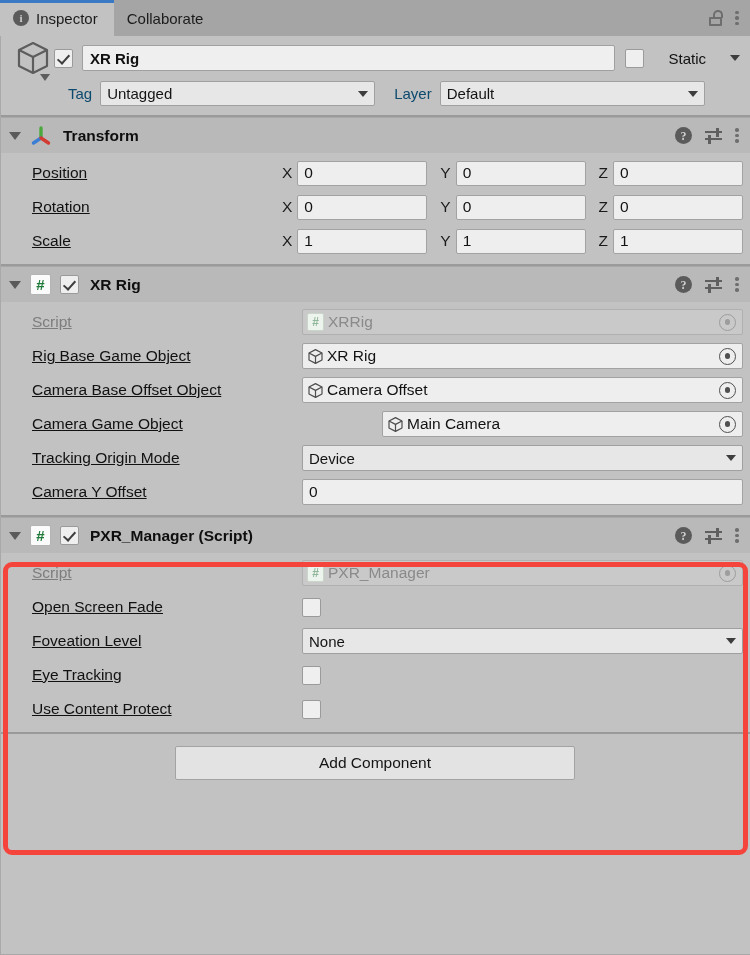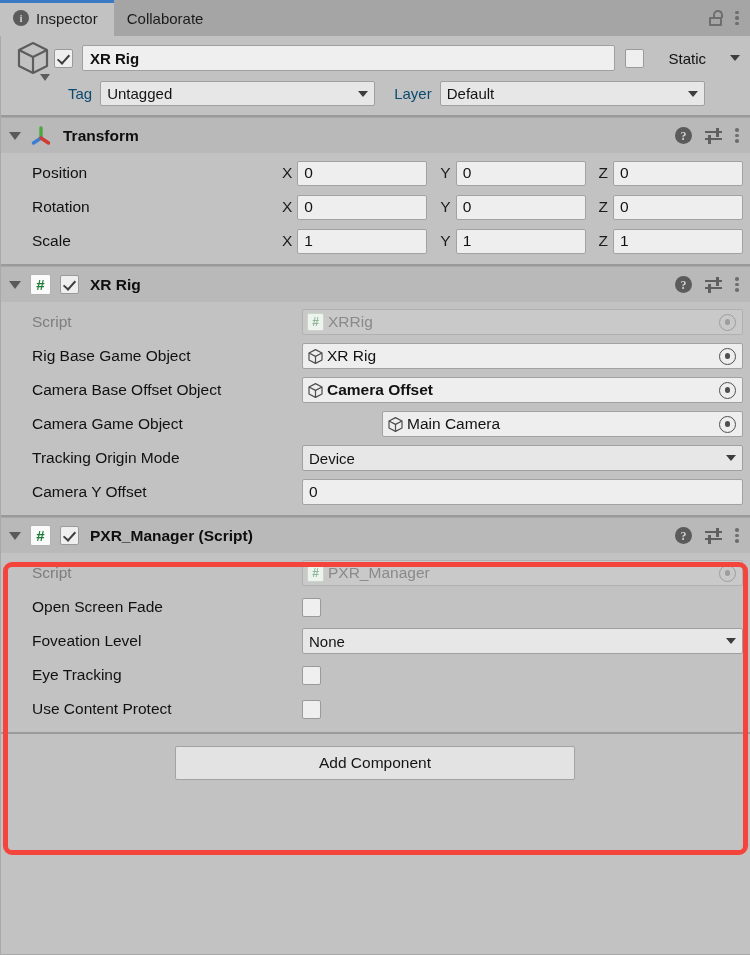--- a/index.html
+++ b/index.html
@@ -61,21 +61,21 @@
   .sliders .b1{top:3px;} .sliders .b2{top:10px;}
   .sliders .k{position:absolute;width:2.5px;height:9px;background:#5f5f5f;}
   .sliders .k1{left:11px;top:0px;} .sliders .k2{left:3px;top:7px;}
 
   
   .gizmo{width:22px;height:21px;position:relative;flex:0 0 auto;}
 
   
   .body-sec{background:#c2c2c2;padding:3px 0 6px 0;}
   .prow{display:flex;align-items:center;height:34px;padding-left:32px;padding-right:7px;}
-  .plabel{font-size:15.5px;color:#111;flex:0 0 auto;}
+  .plabel{font-size:15.5px;color:#111;flex:0 0 auto;text-decoration:underline;}
   .plabel.dim{color:#7d7d7d;}
   .vec-wrap{display:flex;align-items:center;flex:1;margin-left:auto;}
   .axis{font-size:15.5px;color:#1a1a1a;margin:0 5px 0 0;}
   .nfield{height:25px;background:#eeeeee;border:1px solid #a2a2a2;border-radius:2px;box-sizing:border-box;
     display:flex;align-items:center;padding:0 6px;font-size:15.5px;color:#121212;}
   .objfield{height:26px;background:#eeeeee;border:1px solid #a2a2a2;border-radius:2px;box-sizing:border-box;
     display:flex;align-items:center;padding:0 4px;font-size:15.5px;color:#121212;position:relative;}
   .objfield.dim{background:#c9c9c9;border-color:#b0b0b0;color:#8a8a8a;}
   .gobj-ico{width:17px;height:17px;margin-right:3px;flex:0 0 auto;}
   .cs-mini{width:17px;height:18px;background:#edf3ed;border:1px solid #cbd6cb;border-radius:2px;box-sizing:border-box;
@@ -286,21 +286,21 @@
             </svg>
         </span>
         <span>XR Rig</span>
         <span class="picker">
             <i></i>
           </span>
       </span>
     </div>
     <div class="prow">
       <span class="plabel">Camera Base Offset Object</span>
-      <span class="objfield" style="margin-left:auto;width:441px;flex:0 0 auto;font-weight:bold;">
+      <span class="objfield" style="margin-left:auto;width:441px;flex:0 0 auto;">
         <span class="gobj-ico">
           <svg width="17" height="17" viewBox="0 0 17 17">
               <g fill="none" stroke="#4e4e4e" stroke-width="1.2" stroke-linejoin="round">
           <path d="M2 5 L8.5 1.6 L15 5 L15 12 L8.5 15.4 L2 12 Z"></path>
                 <path d="M2 5 L8.5 8.4 L15 5"></path>
                 <path d="M8.5 8.4 L8.5 15.4"></path>
               </g>
             </svg>
         </span>
         <span>Camera Offset</span>

